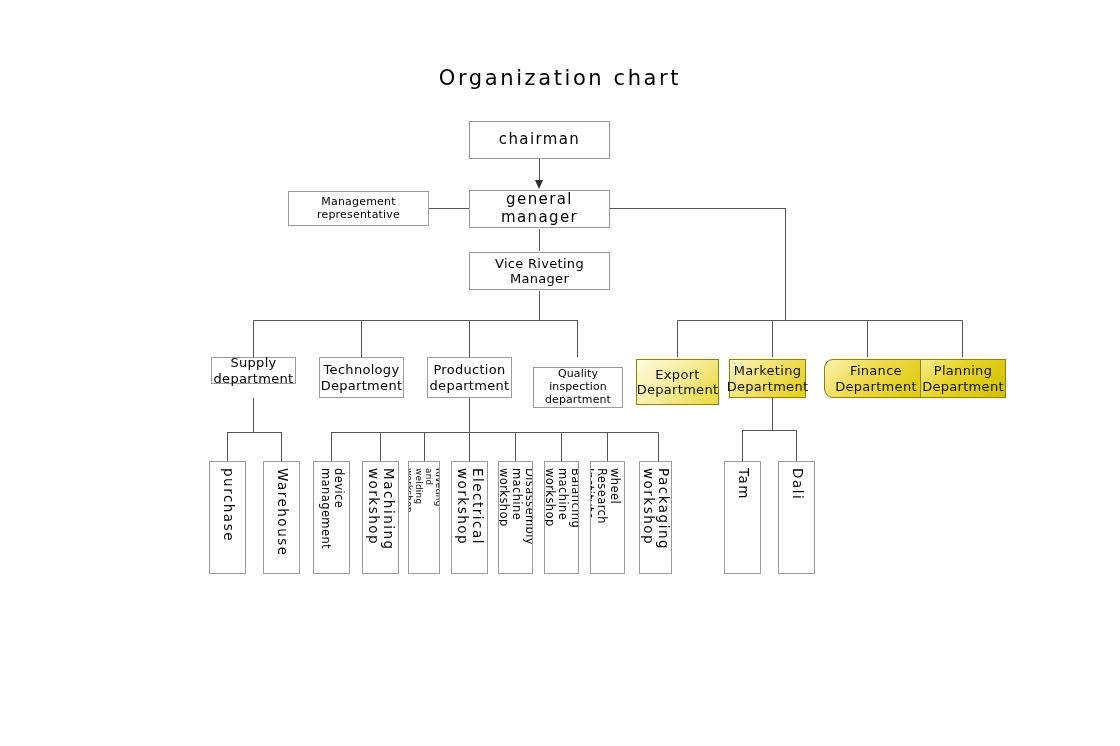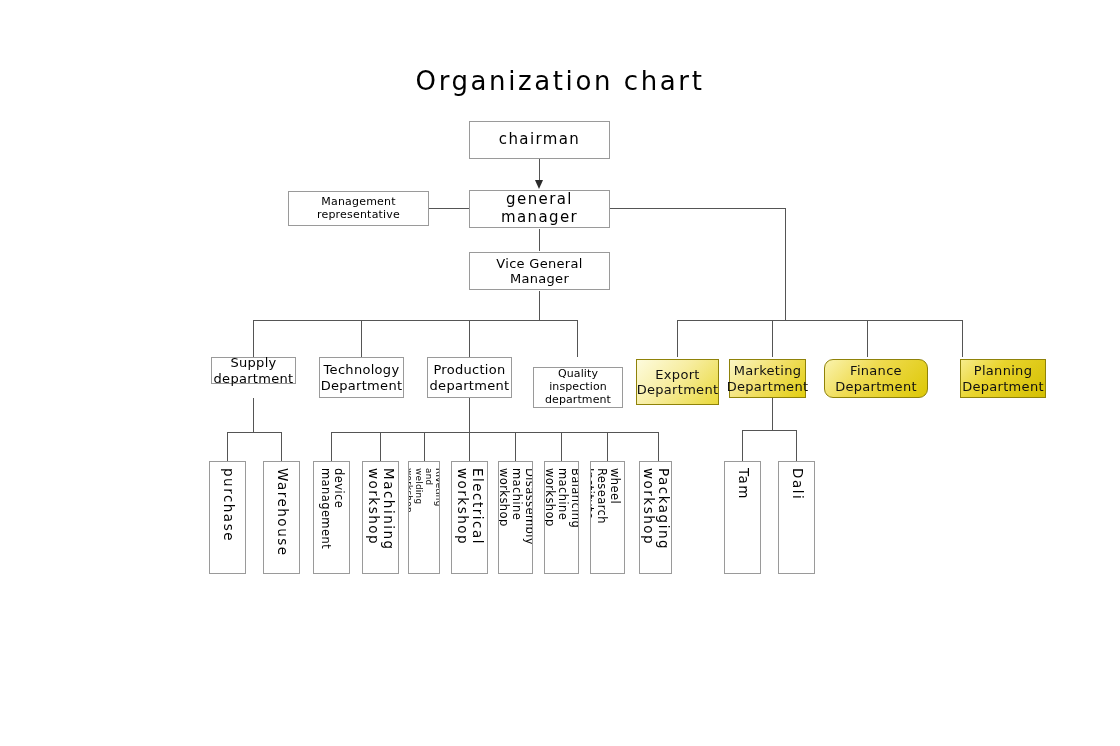--- a/index.html
+++ b/index.html
@@ -19,21 +19,21 @@
     overflow: hidden;
   }
 
   
   .chart-title {
     position: absolute;
     left: 0;
     top: 66px;
     width: 1120px;
     text-align: center;
-    font-size: 26px;
+    font-size: 21px;
     letter-spacing: 2.6px;
     color: #000000;
     font-family: "DejaVu Sans", sans-serif;
     white-space: pre;
   }
 
   
   .line {
     position: absolute;
     background: #555555;
@@ -70,21 +70,21 @@
   .node.xs   { font-size: 11px; letter-spacing: 0.1px; margin-top: 10px; }
 
   
   .node.gold {
     border: 1px solid #8f8209;
     color: #111111;
   }
   .node.gold-1 { background: linear-gradient(135deg, #fdfbdd 0%, #f7eda0 45%, #e9d93a 100%); }
   .node.gold-2 { background: linear-gradient(135deg, #fbf6c4 0%, #f3e274 42%, #e2ce10 100%); }
   .node.gold-3 { background: linear-gradient(135deg, #faf3ae 0%, #efdb50 40%, #ddc806 100%); }
-  .node.gold-4 { background: linear-gradient(135deg, #f6ec8c 0%, #e9d42c 38%, #d4bf02 100%); margin-left: 40px; }
+  .node.gold-4 { background: linear-gradient(135deg, #f6ec8c 0%, #e9d42c 38%, #d4bf02 100%); }
 
   
   .vnode {
     position: absolute;
     box-sizing: border-box;
     border: 1px solid #9a9a9a;
     background: #ffffff;
     color: #000000;
     overflow: hidden;
   }
@@ -159,21 +159,21 @@
 
   <div class="node lg" style="left:469px; top:190px; width:141px; height:38px;">
     <span>general manager</span>
   </div>
 
   <div class="node sm" style="left:288px; top:191px; width:141px; height:35px;">
     <span>Management representative</span>
   </div>
 
   <div class="node md" style="left:469px; top:252px; width:141px; height:38px;">
-    <span>Vice General Manager</span>
+    <span>Vice Riveting Manager</span>
   </div>
 
   <div class="node md" style="left:211px; top:357px; width:85px; height:27px;">
     <span>Supply
 department</span>
   </div>
 
   <div class="node md" style="left:319px; top:357px; width:85px; height:41px;">
     <span>Technology
 Department</span>

